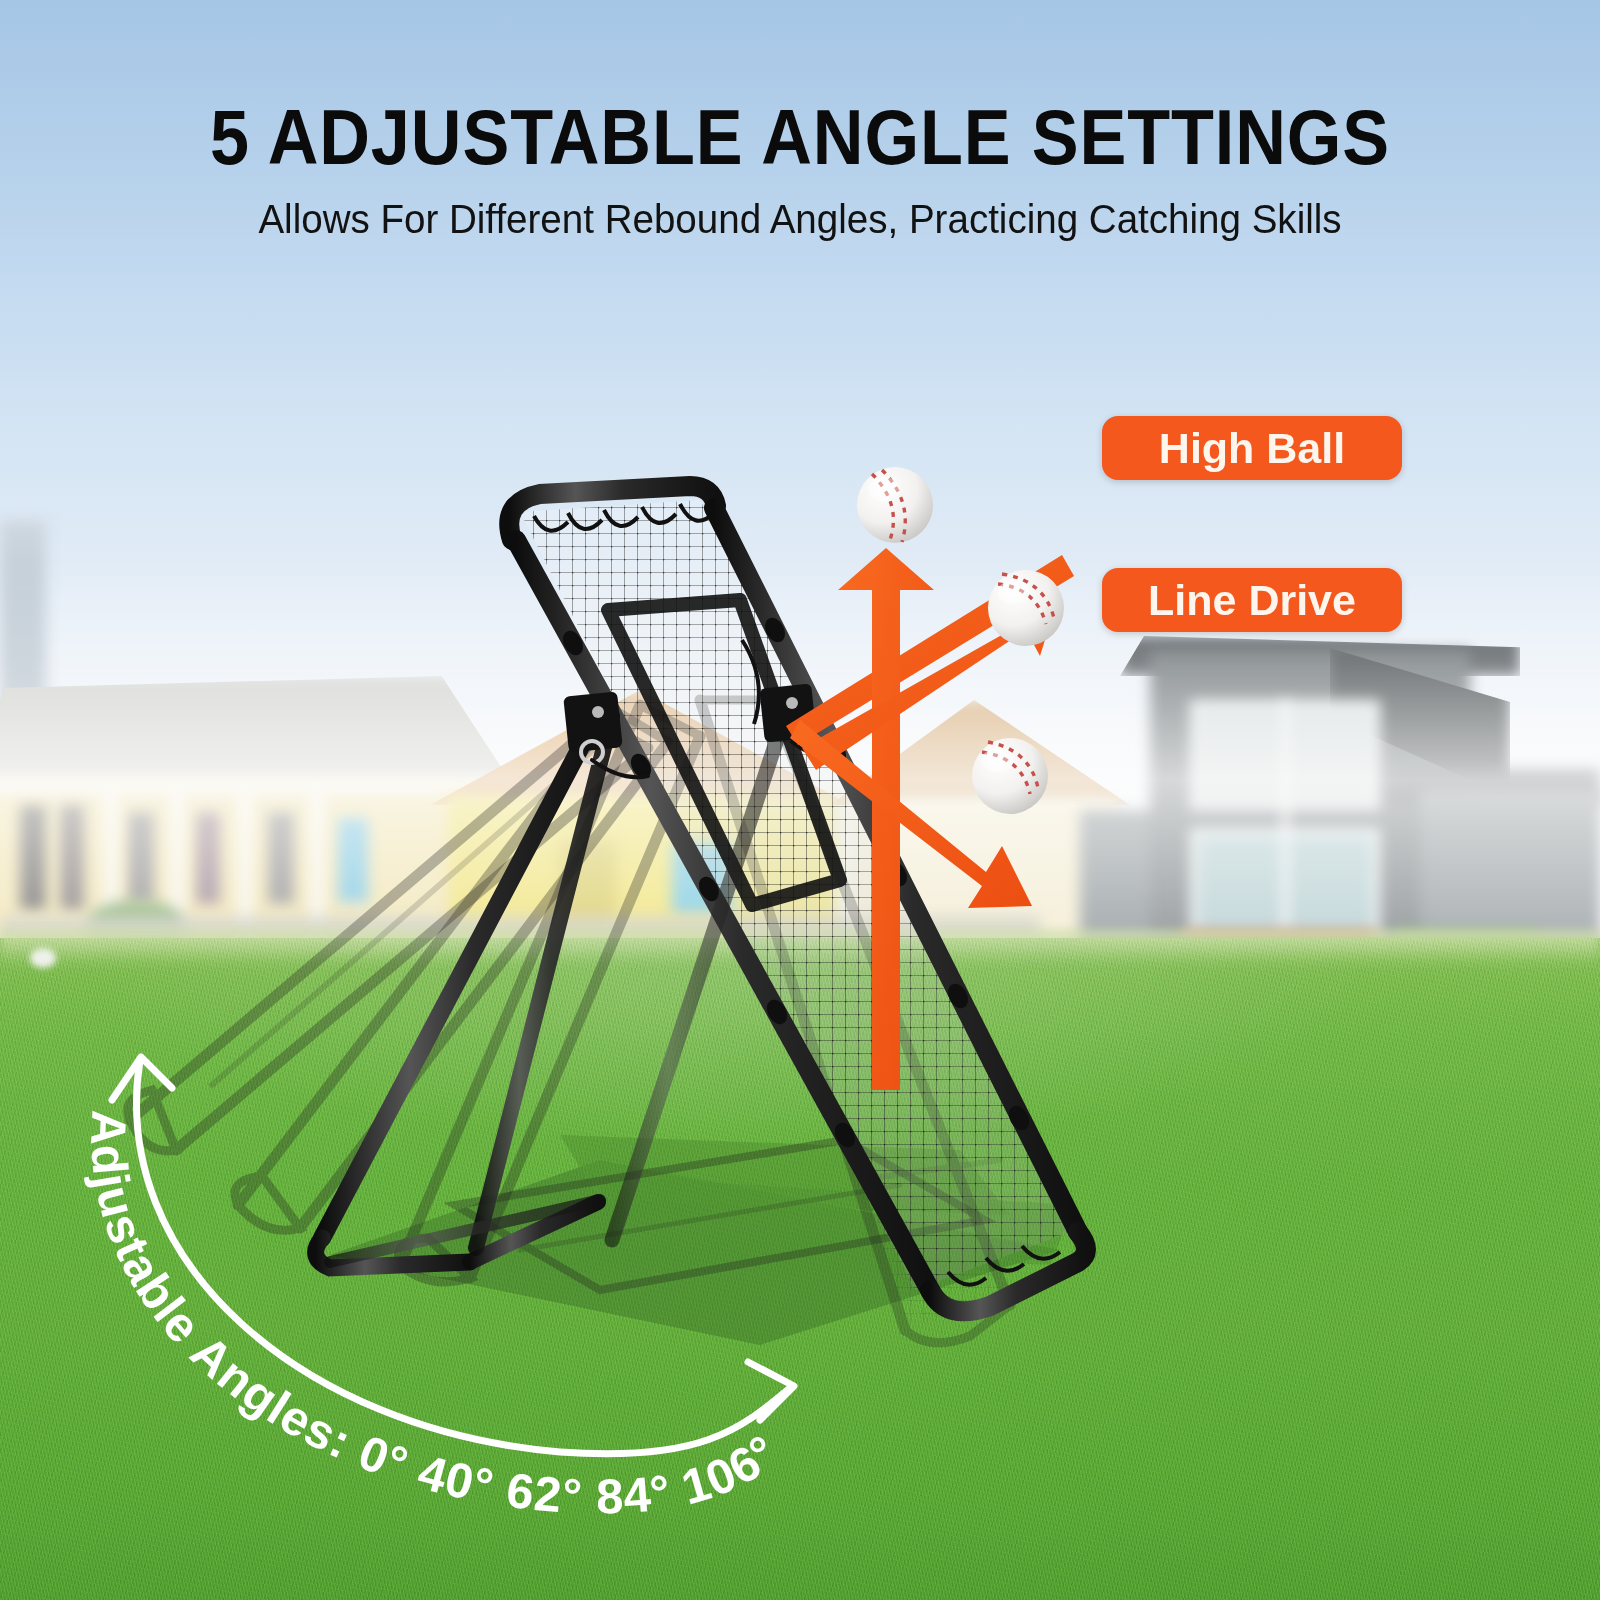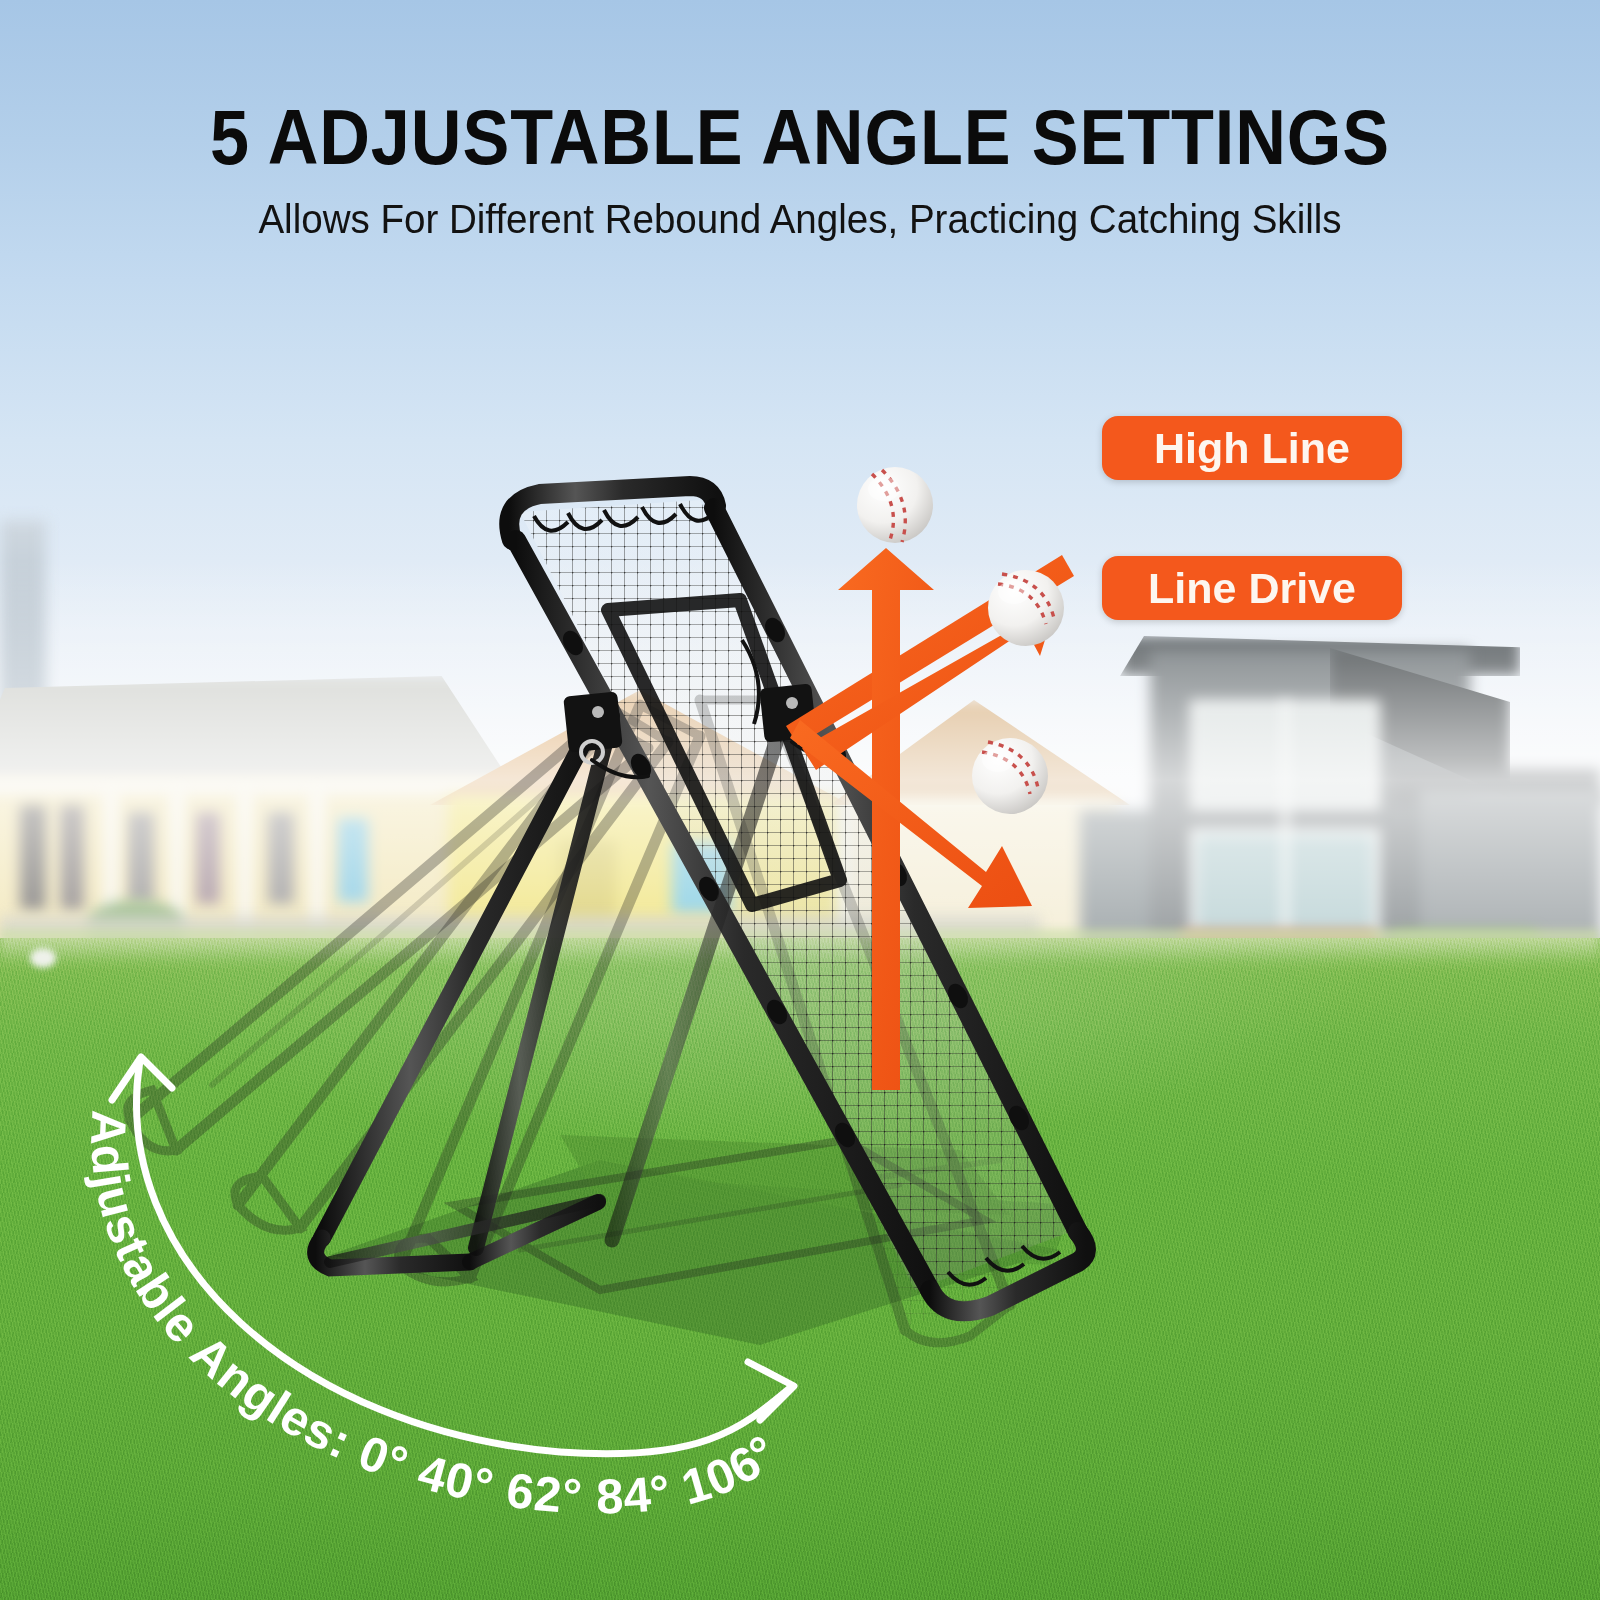--- a/index.html
+++ b/index.html
@@ -161,21 +161,21 @@
     background:#f4581c;
     color:#fdf6ef;
     font-size:43px; font-weight:bold;
     border-radius:16px;
     display:flex; align-items:center; justify-content:center;
     box-shadow:0 2px 7px rgba(0,0,0,.18);
     white-space:nowrap;
     padding:0 18px;
   }
   #badge-high   { left:1102px; top:416px; width:300px; height:64px; }
-  #badge-line   { left:1102px; top:556px; width:300px; height:64px; }
+  #badge-line   { left:1102px; top:568px; width:300px; height:64px; }
   #badge-ground { left:1102px; top:742px; width:330px; height:64px; }
 
   
   .layer { position:absolute; left:0; top:0; width:1600px; height:1600px; }
 </style>
 </head>
 <body>
 
 <div id="stage">
 
@@ -418,16 +418,16 @@
       <path id="textArc" d="M 96 1090 C 58 1300, 268 1492, 560 1512 C 716 1522, 768 1476, 822 1424" fill="none" stroke="none"></path>
       <text font-family="Liberation Sans, sans-serif" font-size="49" font-weight="bold" fill="#ffffff" letter-spacing="1">
         <textPath href="#textArc" startOffset="2%">Adjustable Angles: 0° 40° 62° 84° 106°</textPath>
       </text>
     </g>
   </svg>
 
   <div class="title">5 ADJUSTABLE ANGLE SETTINGS</div>
   <div class="subtitle">Allows For Different Rebound Angles, Practicing Catching Skills</div>
 
-  <div class="badge" id="badge-high">High Line</div>
+  <div class="badge" id="badge-high">High Ball</div>
   <div class="badge" id="badge-line">Line Drive</div>
 
 </div>
 
 </body></html>

